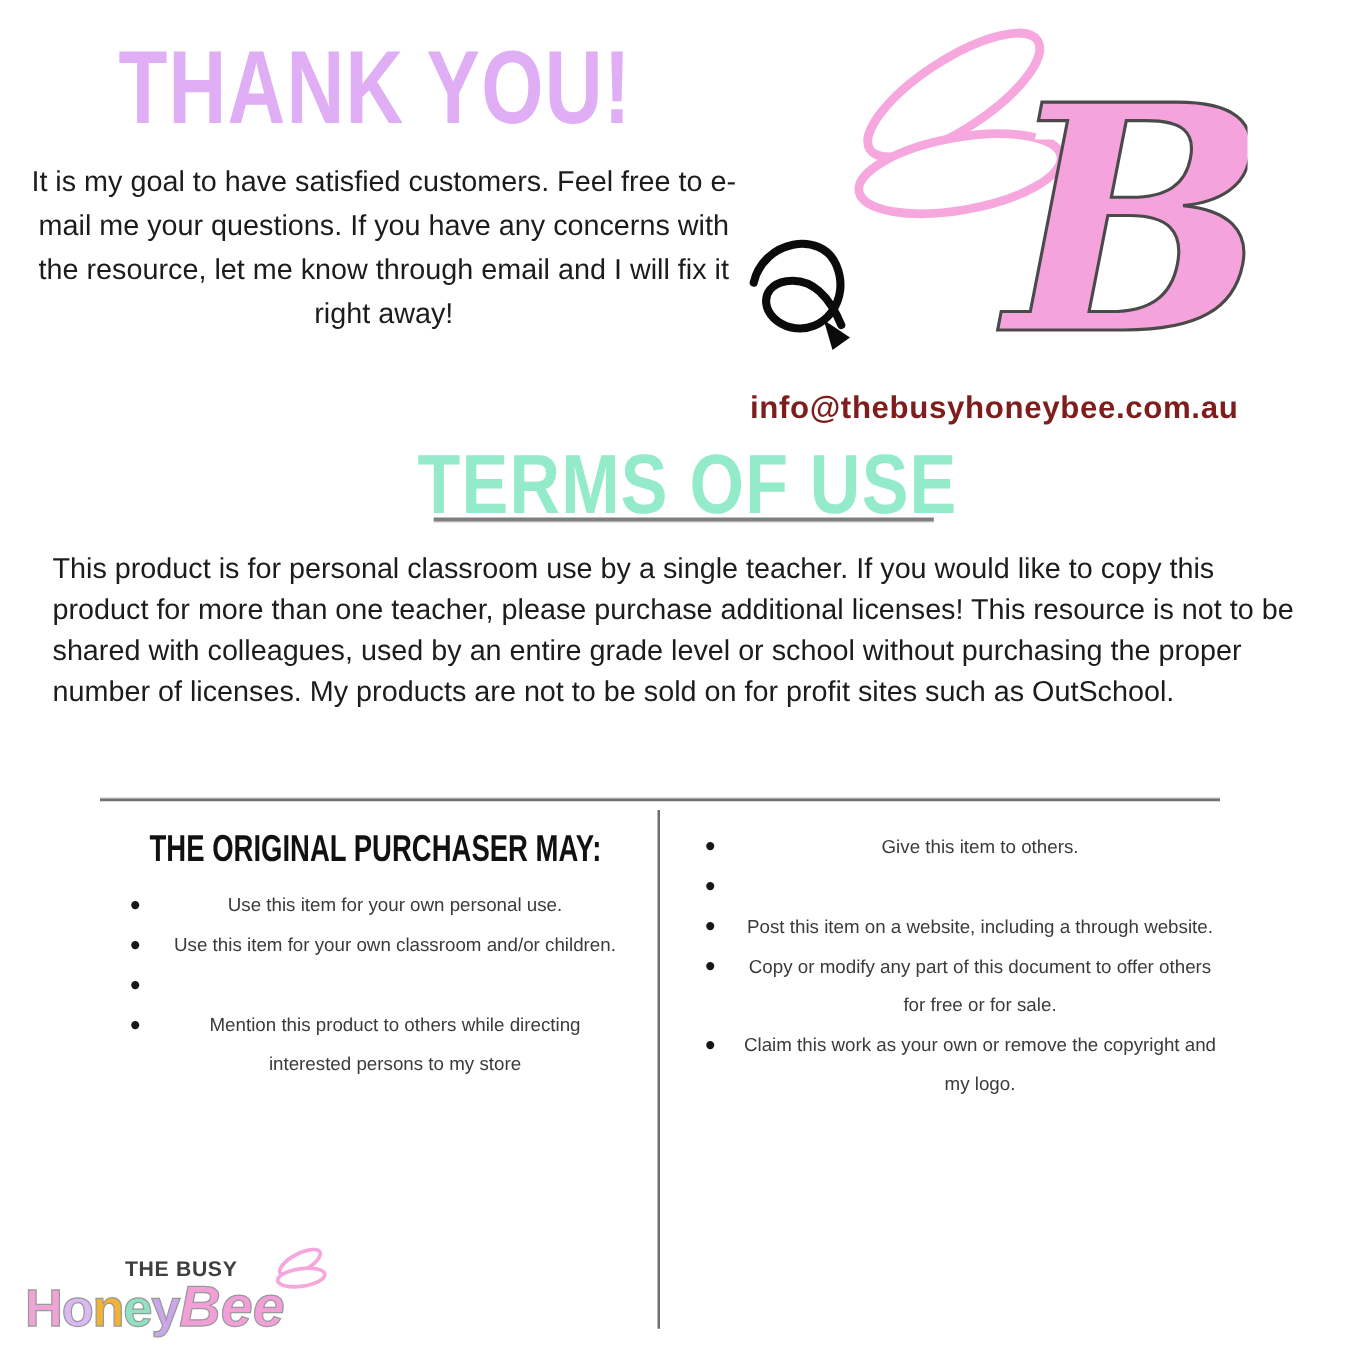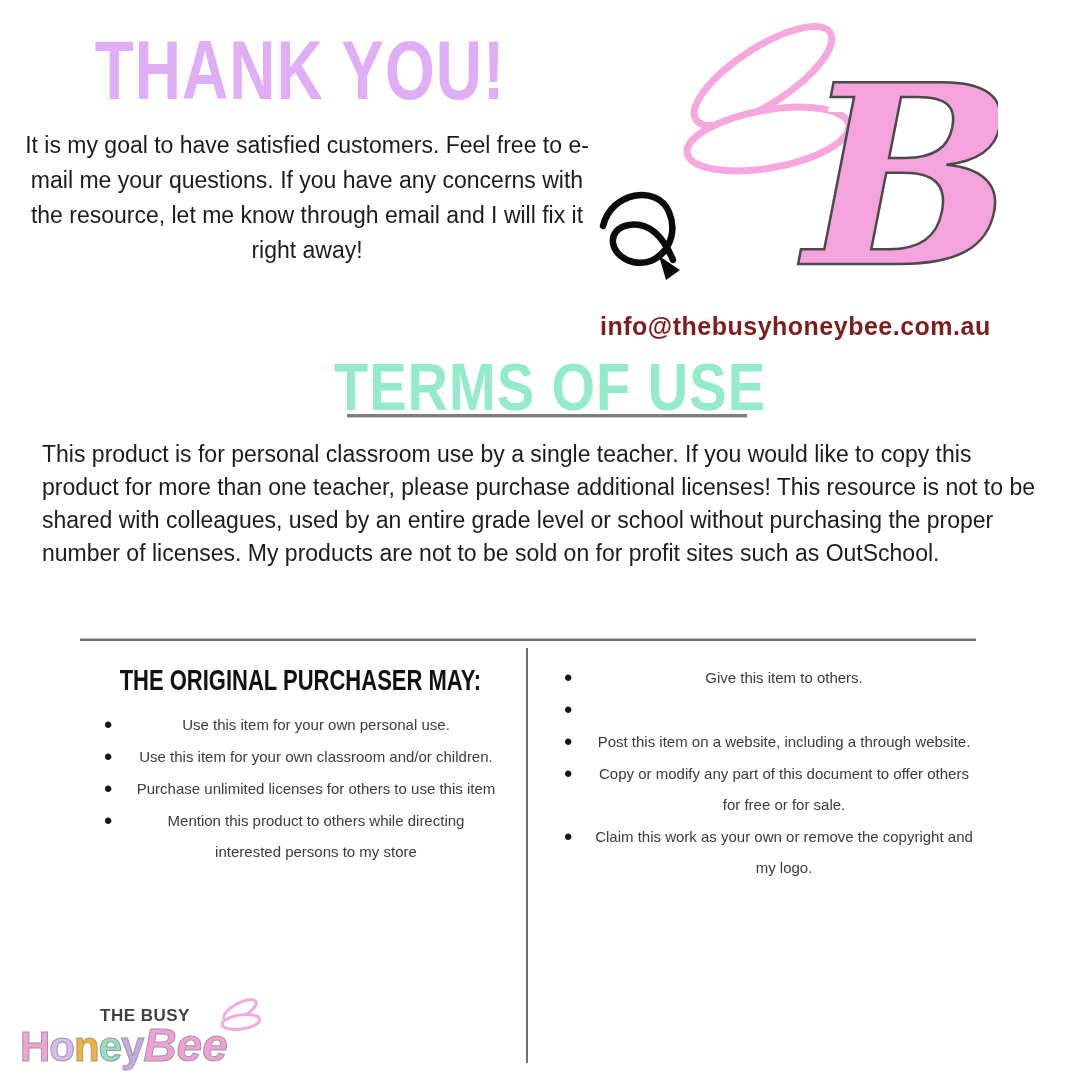--- a/index.html
+++ b/index.html
@@ -117,21 +117,20 @@
     <div class="li">
       <span class="bullet">•</span>
       <span class="li-text">Use this item for your own personal use.</span>
     </div>
     <div class="li">
       <span class="bullet">•</span>
       <span class="li-text">Use this item for your own classroom and/or children.</span>
     </div>
     <div class="li">
       <span class="bullet">•</span>
-      <span class="li-text">Purchase unlimited licenses for others to use this item</span>
     </div>
     <div class="li">
       <span class="bullet">•</span>
       <span class="li-text">Mention this product to others while directing interested persons to my store</span>
     </div>
   </div>
 </div>
 
 <div class="abs col col-right">
   <div class="bullet-list">

